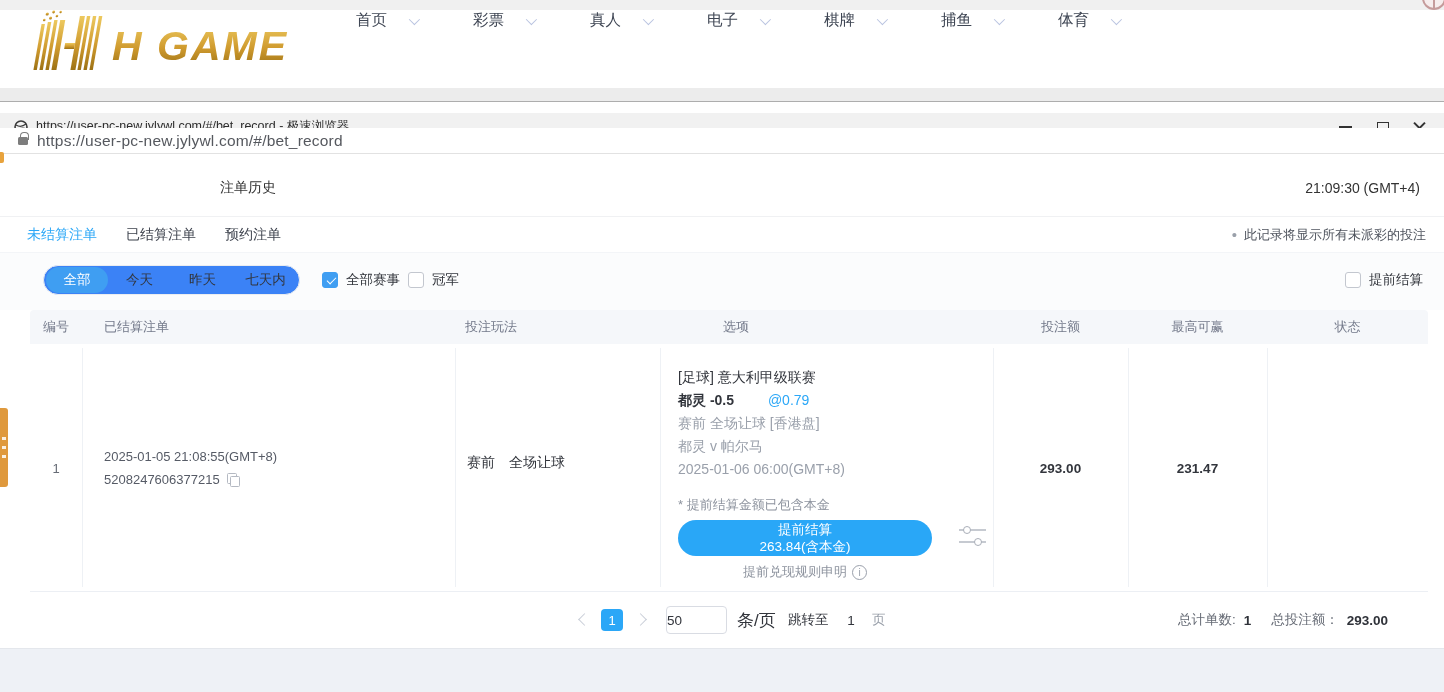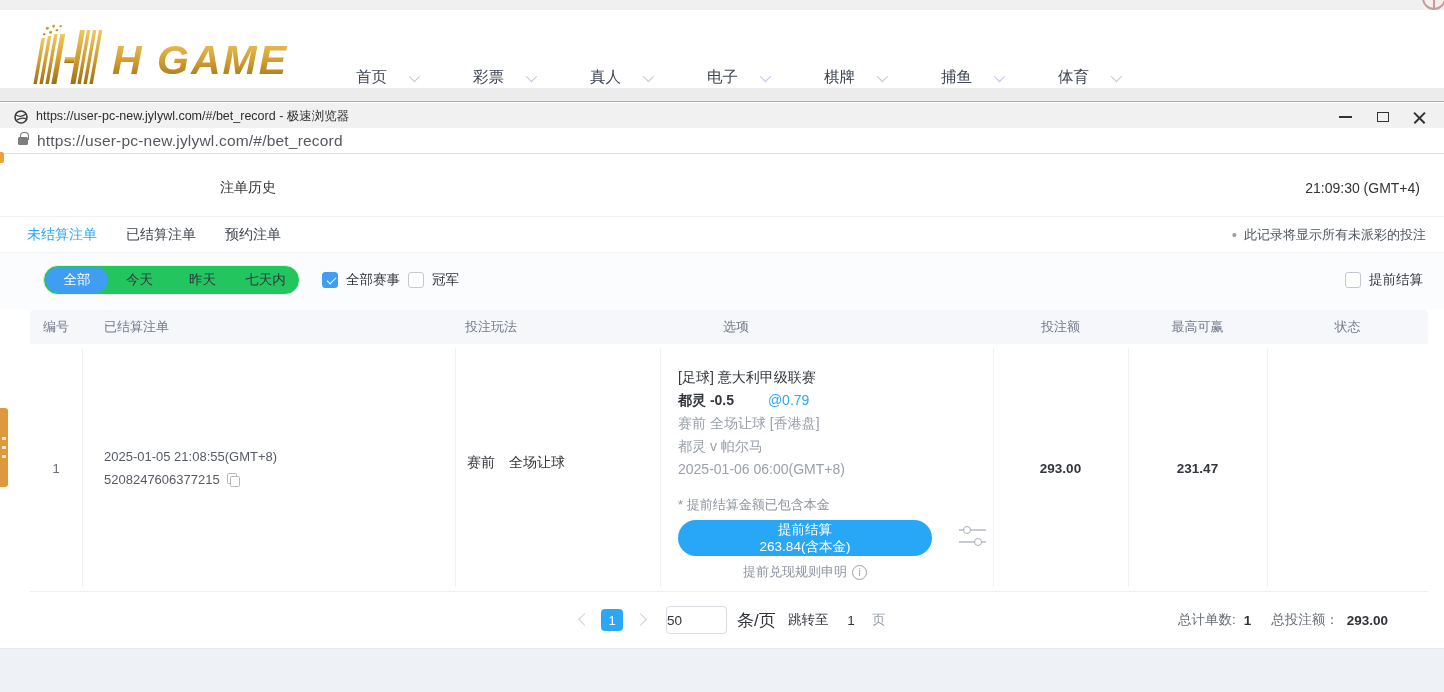--- a/index.html
+++ b/index.html
@@ -5,30 +5,30 @@
   * { margin:0; padding:0; box-sizing:border-box; }
   html,body { background:#fff; }
   body { font-family:"Liberation Sans","DejaVu Sans",sans-serif; }
   #root { position:relative; width:1444px; height:692px; overflow:hidden; background:#fff; }
 
   
   .top-strip { position:absolute; left:0; top:0; width:1444px; height:10px; background:#f0f0f0; }
   .partial-circle { position:absolute; left:1422px; top:-14px; width:24px; height:24px;
     border:2px solid #c59b9b; border-radius:50%; background:#f6eded; }
   .partial-circle:after { content:""; position:absolute; left:9px; top:2px; width:2px; height:18px; background:#c59b9b; }
-  .site-header { position:absolute; left:0; top:10px; width:1444px; height:78px; background:#fff; display:flex; align-items:flex-end; }
+  .site-header { position:absolute; left:0; top:10px; width:1444px; height:78px; background:#fff; display:flex; align-items:flex-start; }
   .logo { margin-left:28px; width:268px; height:64px; display:flex; align-items:center; }
   .main-nav { display:flex; align-items:center; margin-left:60px; gap:56px; }
   .nav-item { display:flex; align-items:center; gap:22px; font-size:15.5px; color:#3f4654; cursor:pointer; }
   .chev { width:8px; height:8px; border-right:1.8px solid #b9c3e0; border-bottom:1.8px solid #b9c3e0;
     transform:rotate(45deg) translateY(-2px); }
 
   
   .win-gap { position:absolute; left:0; top:88px; width:1444px; height:14px; background:#ececec; border-bottom:1px solid #adadad; }
-  .title-bar { position:absolute; left:0; top:103px; width:1444px; height:28px; background:#f1f1f1;
+  .title-bar { position:absolute; left:0; top:113px; width:1444px; height:28px; background:#f1f1f1;
     border-bottom:1px solid #d8d8d8; display:flex; align-items:center; }
   .title-bar .win-title { font-size:12.5px; color:#2d2d2d; margin-left:8px; }
   .globe { margin-left:14px; width:14px; height:14px; flex:none; }
   .win-controls { position:absolute; right:6px; top:0; height:28px; display:flex; }
   .win-btn { width:37px; height:28px; display:flex; align-items:center; justify-content:center; cursor:pointer; }
   .ic-min { width:13px; height:1.5px; background:#323232; }
   .ic-max { width:12px; height:10px; border:1.5px solid #323232; background:transparent; }
   .ic-close { position:relative; width:13px; height:13px; }
   .ic-close:before,.ic-close:after { content:""; position:absolute; left:-1px; top:6px; width:15px; height:1.5px; background:#323232; }
   .ic-close:before { transform:rotate(45deg); } .ic-close:after { transform:rotate(-45deg); }
@@ -49,21 +49,21 @@
 
   .tabs-row { position:absolute; left:27px; top:217px; height:35px; display:flex; align-items:center; gap:29px; }
   .tab { font-size:14px; color:#3d424d; cursor:pointer; }
   .tab.active { color:#2ba7f7; }
   .record-note { position:absolute; right:18px; top:217px; height:35px; display:flex; align-items:center; gap:7px;
     font-size:13px; color:#4f545e; }
   .record-note .dot { color:#9aa0aa; font-size:15px; line-height:1; }
   .tabs-divider { position:absolute; left:0; top:252px; width:1444px; height:1px; background:#f3f5f8; }
 
   .filter-band { position:absolute; left:0; top:253px; width:1444px; height:57px; background:#fbfcfd; }
-  .seg { position:absolute; left:43px; top:265px; width:257px; height:30px; background:#22c55e;
+  .seg { position:absolute; left:43px; top:265px; width:257px; height:30px; background:#3b82f6;
     border:1px solid #ebedf0; border-radius:15px; display:flex; align-items:center; }
   .seg-pill { width:62px; height:26px; margin-left:2px; background:#3f9ef2; border-radius:13px;
     color:#fff; font-size:13.5px; display:flex; align-items:center; justify-content:center; cursor:pointer; }
   .seg-item { width:63px; text-align:center; font-size:13.5px; color:#32353c; cursor:pointer; }
   .cbx-row { position:absolute; top:265px; height:30px; display:flex; align-items:center; gap:8px; cursor:pointer; }
   .cbx { width:16px; height:16px; border-radius:3px; flex:none; position:relative; }
   .cbx.checked { background:#3f9ef2; border:1px solid #3f9ef2; }
   .cbx.checked:after { content:""; position:absolute; left:3.5px; top:4px; width:8px; height:4px;
     border-left:1.8px solid #fff; border-bottom:1.8px solid #fff; transform:rotate(-45deg); }
   .cbx.unchecked { background:#fff; border:1px solid #c3c7cf; }

